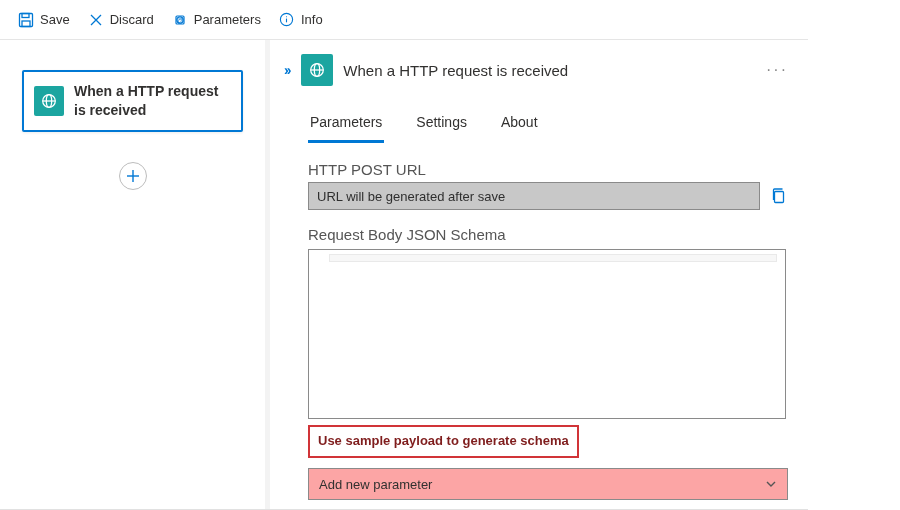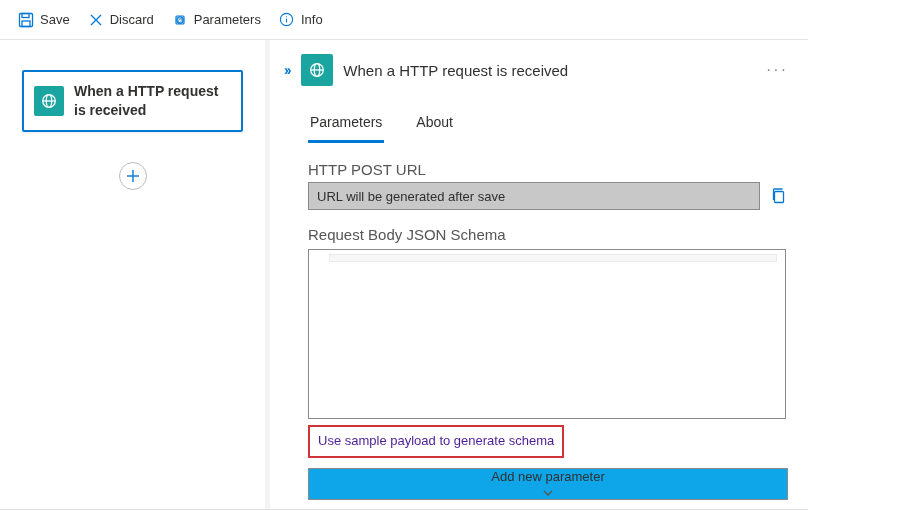--- a/index.html
+++ b/index.html
@@ -41,23 +41,23 @@
   .form { margin:18px 0 0 26px; }
   .flabel { font-size:15px; color:#555; margin-bottom:4px; }
   .urlrow { display:flex; align-items:center; gap:10px; }
   .urlbox { flex:1; background:#c8c8c8; border:1px solid #8a8a8a; color:#2f2f2f; padding:6px 8px; font-size:13px; height:28px; }
   .copy { width:18px; height:18px; color:#0078d4; cursor:pointer; }
 
   .schemabox { margin-top:6px; width: calc(100% - 2px); height:170px; border:1px solid #8a8a8a; background:#fff; position:relative; }
   .schemabox::before { content:""; position:absolute; top:4px; left:20px; right:8px; height:6px; background:#f7f7f7; border:1px solid #e9e9e9; }
 
   .redbox { border:2px solid #d13438; padding:6px 8px 8px; margin-top:6px; width:fit-content; }
-  .link { color:#4c1d95; font-size:13px; cursor:pointer; }
+  .link { color:#7f1d1d; font-size:13px; cursor:pointer;font-weight:bold; }
 
-  .addparam { margin-top:10px; border:1px solid #8a8a8a; height:32px; display:flex; align-items:center; padding:0 10px; justify-content:space-between; cursor:pointer; background:#0ea5e9;flex-direction:column; }
+  .addparam { margin-top:10px; border:1px solid #8a8a8a; height:32px; display:flex; align-items:center; padding:0 10px; justify-content:space-between; cursor:pointer; background:#fca5a5; }
   .chev { color:#555; }
 
   svg { display:block; }
 </style>
 </head>
 <body>
 
 <div class="app">
 
   <div class="toolbar">
@@ -131,20 +131,21 @@
               <ellipse cx="10" cy="10" rx="3" ry="7"></ellipse>
               <line x1="3" y1="10" x2="17" y2="10"></line>
           </svg>
         </div>
         <div class="rtitle">When a HTTP request is received</div>
         <div class="dots">···</div>
       </div>
 
       <div class="tabs">
         <div class="tab active">Parameters</div>
+        <div class="tab">Settings</div>
         <div class="tab">About</div>
       </div>
 
       <div class="form">
         <div class="flabel">HTTP POST URL</div>
         <div class="urlrow">
           <div class="urlbox">URL will be generated after save</div>
           <span class="copy">
             <svg width="16" height="18" viewBox="0 0 16 18" fill="none" stroke="#0078d4" stroke-width="1.3">
               <rect x="4.5" y="4.5" width="9" height="11" rx="1"></rect>

